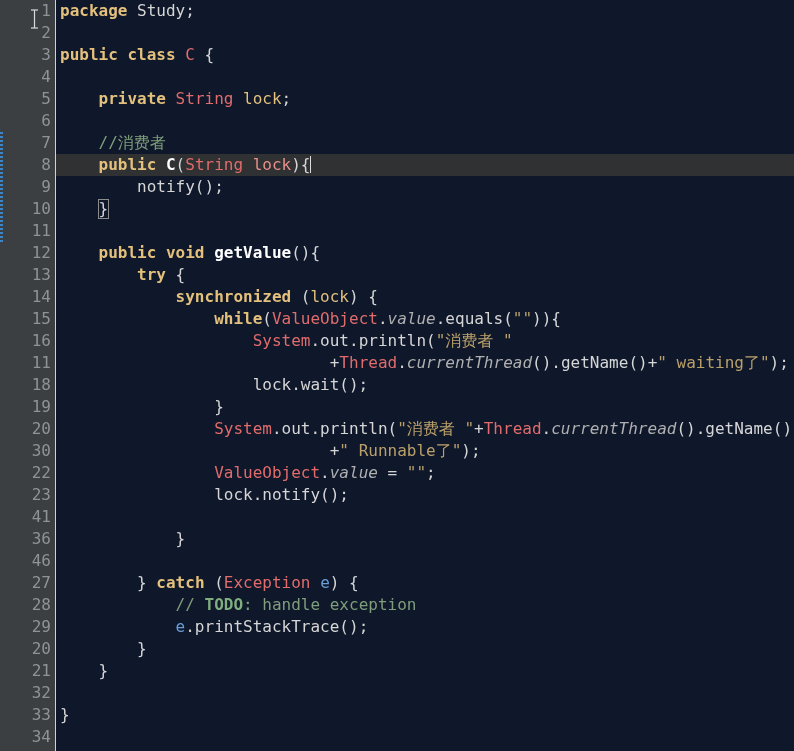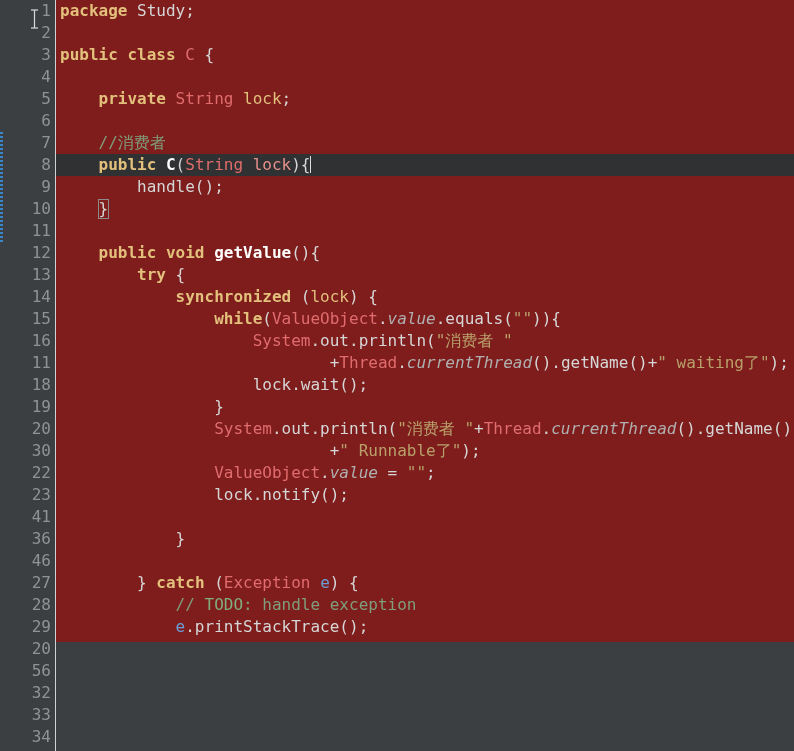--- a/index.html
+++ b/index.html
@@ -73,22 +73,22 @@
     color: #8f9396;
     font-family: "DejaVu Sans Mono", "Liberation Mono", monospace;
     letter-spacing: 0px;
     white-space: pre;
   }
 
   
   .code-area {
     position: relative;
     flex: 1 1 auto;
-    height: 642px;
-    background: #7f1d1d;
+    height: 751px;
+    background: #0f172a;
     overflow: hidden;
   }
   .code-line {
     position: relative;
     height: 22px;
     line-height: 22px;
     font-size: 16px;
     white-space: pre;
     color: #d6d6d6;
     padding-left: 4px;
@@ -107,21 +107,21 @@
   }
 
   
   .kw   { color: #e3c07c; font-weight: bold; }      
   .type { color: #e06c6c; }                          
   .cls  { color: #ffffff; font-weight: bold; }       
   .fld  { color: #e3c07c; }                          
   .par  { color: #e8918c; }                          
   .str  { color: #b9a06a; }                          
   .cmt  { color: #7f9e7b; }                          
-  .todo { color: #80ae7f; font-weight: normal; }       
+  .todo { color: #80ae7f; font-weight: bold; }       
   .stat { color: #b0b0b0; font-style: italic; text-align: right; }      
   .var  { color: #6a9ed8; }                          
   .pln  { color: #d6d6d6; }                          
 
   
   .caret {
     display: inline-block;
     width: 1px;
     height: 17px;
     background: #dcdcdc;
@@ -179,21 +179,21 @@
         <div class="lineno">30</div>
         <div class="lineno">22</div>
         <div class="lineno">23</div>
         <div class="lineno">41</div>
         <div class="lineno">36</div>
         <div class="lineno">46</div>
         <div class="lineno">27</div>
         <div class="lineno">28</div>
         <div class="lineno">29</div>
         <div class="lineno">20</div>
-        <div class="lineno">56</div>
+        <div class="lineno">21</div>
         <div class="lineno">32</div>
         <div class="lineno">33</div>
         <div class="lineno">34</div>
       </div>
     <div class="gutter-border"></div>
   </div>
 
   <div class="code-area">
 
     <div class="line-highlight" style="top:154px; left:-56px;"></div>
@@ -207,21 +207,21 @@
     <div class="code-line"> </div>
 
     <div class="code-line"><span class="pln">    </span><span class="kw">private</span><span class="pln"> </span><span class="type">String</span><span class="pln"> </span><span class="fld">lock</span><span class="pln">;</span></div>
 
     <div class="code-line"> </div>
 
     <div class="code-line"><span class="pln">    </span><span class="cmt">//消费者</span></div>
 
     <div class="code-line"><span class="pln">    </span><span class="kw">public</span><span class="pln"> </span><span class="cls">C</span><span class="pln">(</span><span class="type">String</span><span class="pln"> </span><span class="par">lock</span><span class="pln">){</span><span class="caret"></span></div>
 
-    <div class="code-line"><span class="pln">        </span><span class="pln">handle();</span></div>
+    <div class="code-line"><span class="pln">        </span><span class="pln">notify();</span></div>
 
 
     <div class="code-line"><span class="pln">    </span><span class="brace-box">}</span></div>
 
     <div class="code-line"> </div>
 
     <div class="code-line"><span class="pln">    </span><span class="kw">public</span><span class="pln"> </span><span class="kw">void</span><span class="pln"> </span><span class="cls">getValue</span><span class="pln">(){</span></div>
 
     <div class="code-line"><span class="pln">        </span><span class="kw">try</span><span class="pln"> </span><span class="pln">{</span></div>
 

